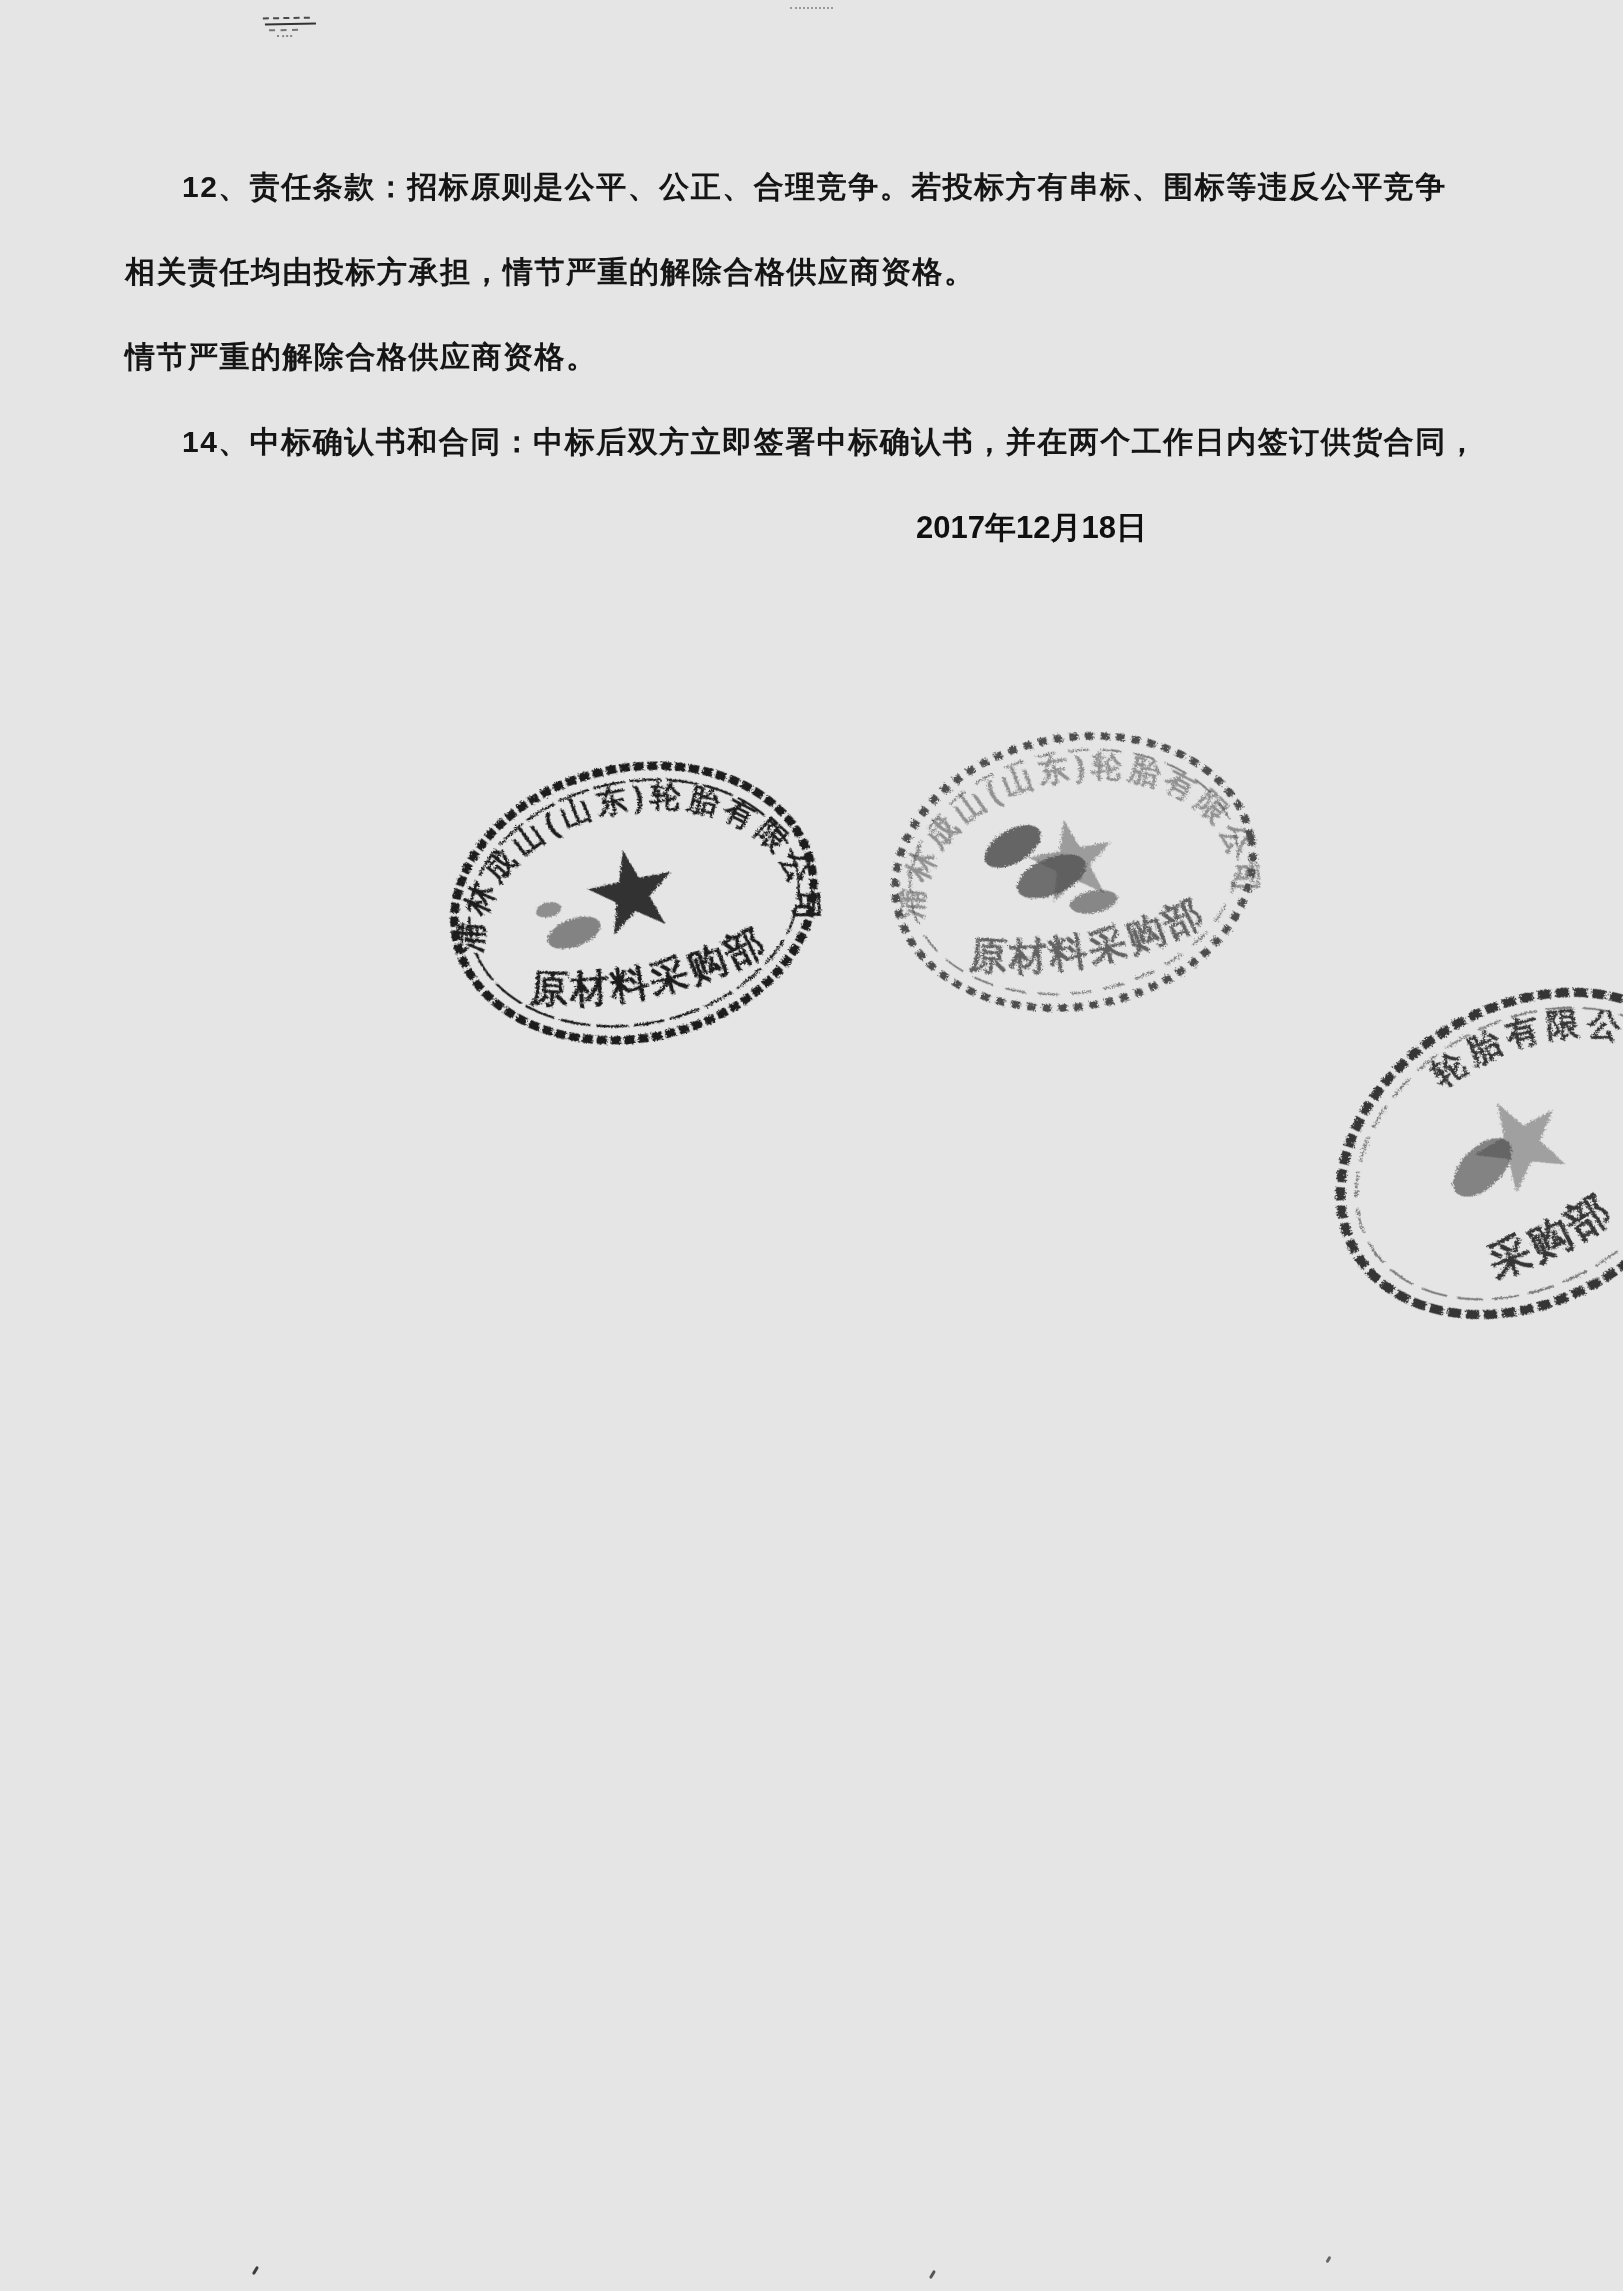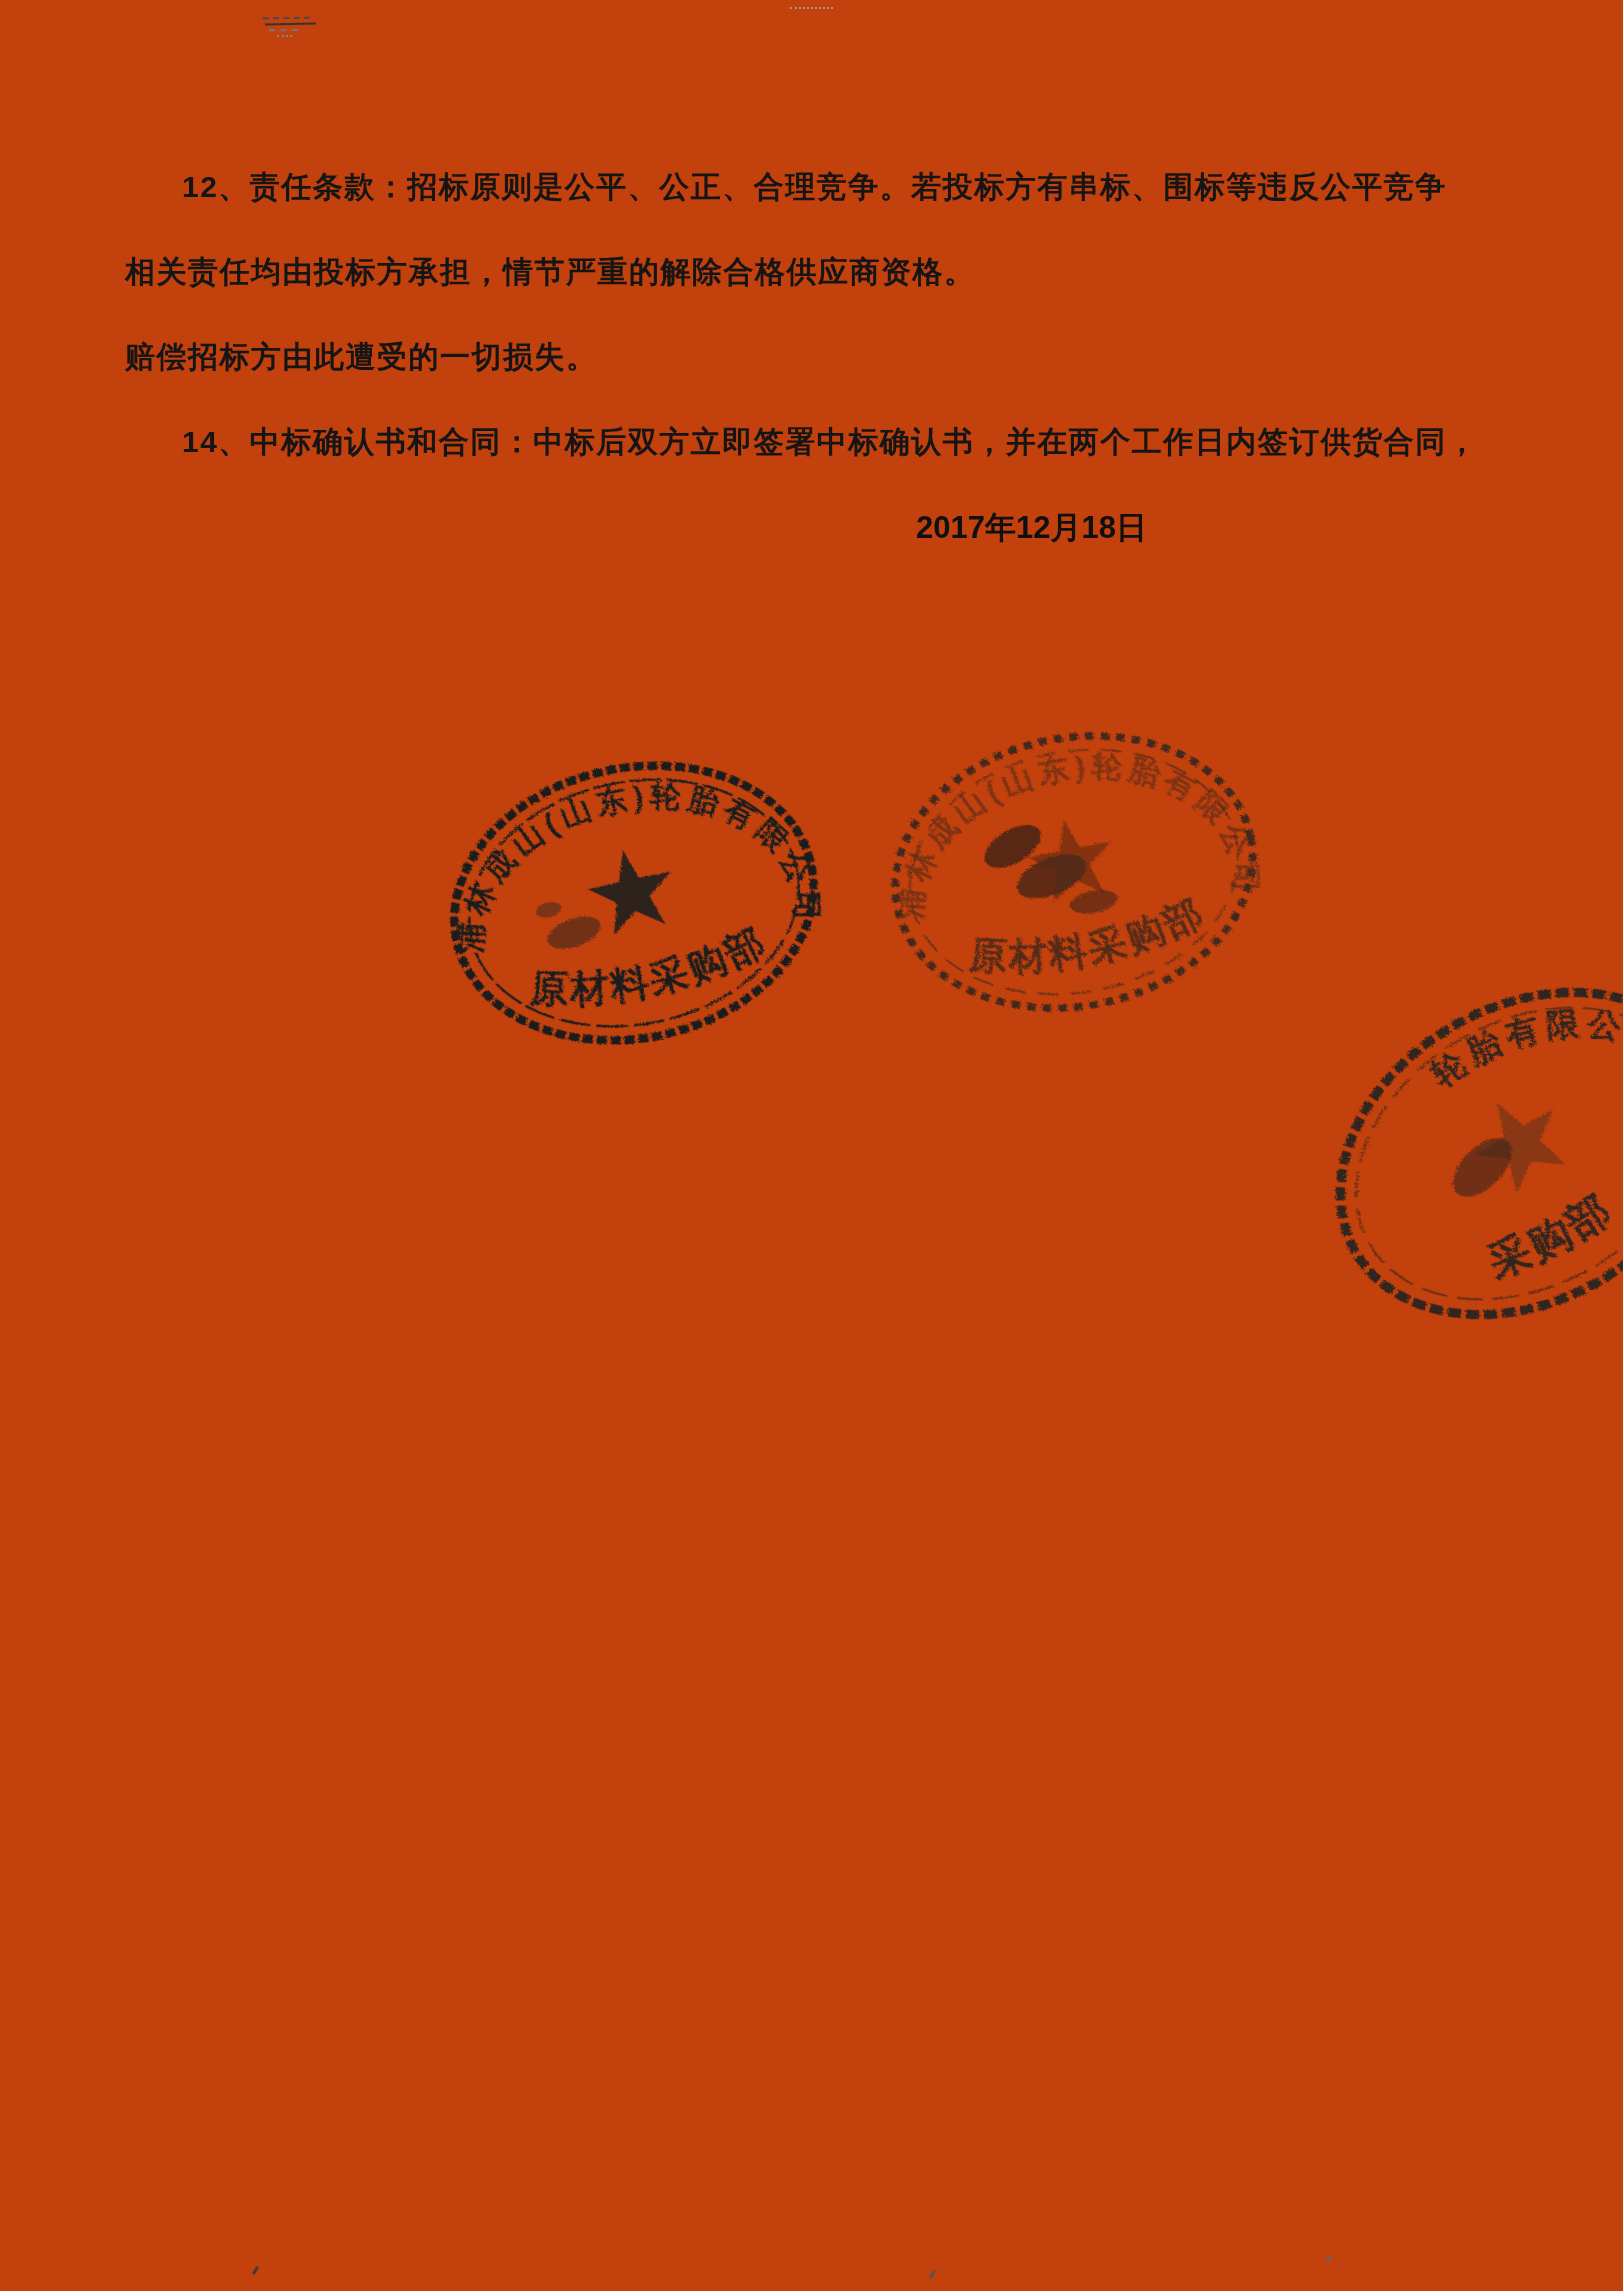--- a/index.html
+++ b/index.html
@@ -1,20 +1,20 @@
 <!DOCTYPE html>
 <html><head>
 <meta charset="utf-8">
 <style>
   html,body{margin:0;padding:0;background:#ffffff;}
   .page{
     position:relative;
     width:1623px;height:2292px;
     margin:0 auto;
-    background:#c2410c;
+    background:#e5e5e5;
     overflow:hidden;
     font-family:"Liberation Sans", sans-serif;
   }
   
   .text-flow{
     position:absolute;left:125px;top:167px;width:1384px;z-index:3;
   }
   .line{
     height:85px;margin:0;
     font-size:30px;font-weight:600;letter-spacing:1.5px;
@@ -53,21 +53,21 @@
     <span class="n1"></span>
       <span class="n2"></span>
       <span class="n3"></span>
       <span class="n4"></span>
   </div>
   <div class="noise noise-b"></div>
 
   <main class="text-flow">
     <p class="line indent">12、责任条款：招标原则是公平、公正、合理竞争。若投标方有串标、围标等违反公平竞争</p>
     <p class="line">相关责任均由投标方承担，情节严重的解除合格供应商资格。</p>
-    <p class="line">赔偿招标方由此遭受的一切损失。</p>
+    <p class="line">情节严重的解除合格供应商资格。</p>
     <p class="line indent">14、中标确认书和合同：中标后双方立即签署中标确认书，并在两个工作日内签订供货合同，</p>
     <p class="sig-row sig-date">2017年12月18日</p>
   </main>
 
   <div class="stamp stamp-left">
     <svg viewBox="0 0 420 320" xmlns="http://www.w3.org/2000/svg">
       <defs>
         <filter id="roughL" x="-10%" y="-10%" width="120%" height="120%">
           <feTurbulence type="fractalNoise" baseFrequency="0.55" numOctaves="2" result="n"></feTurbulence>
           <feDisplacementMap in="SourceGraphic" in2="n" scale="5"></feDisplacementMap>

